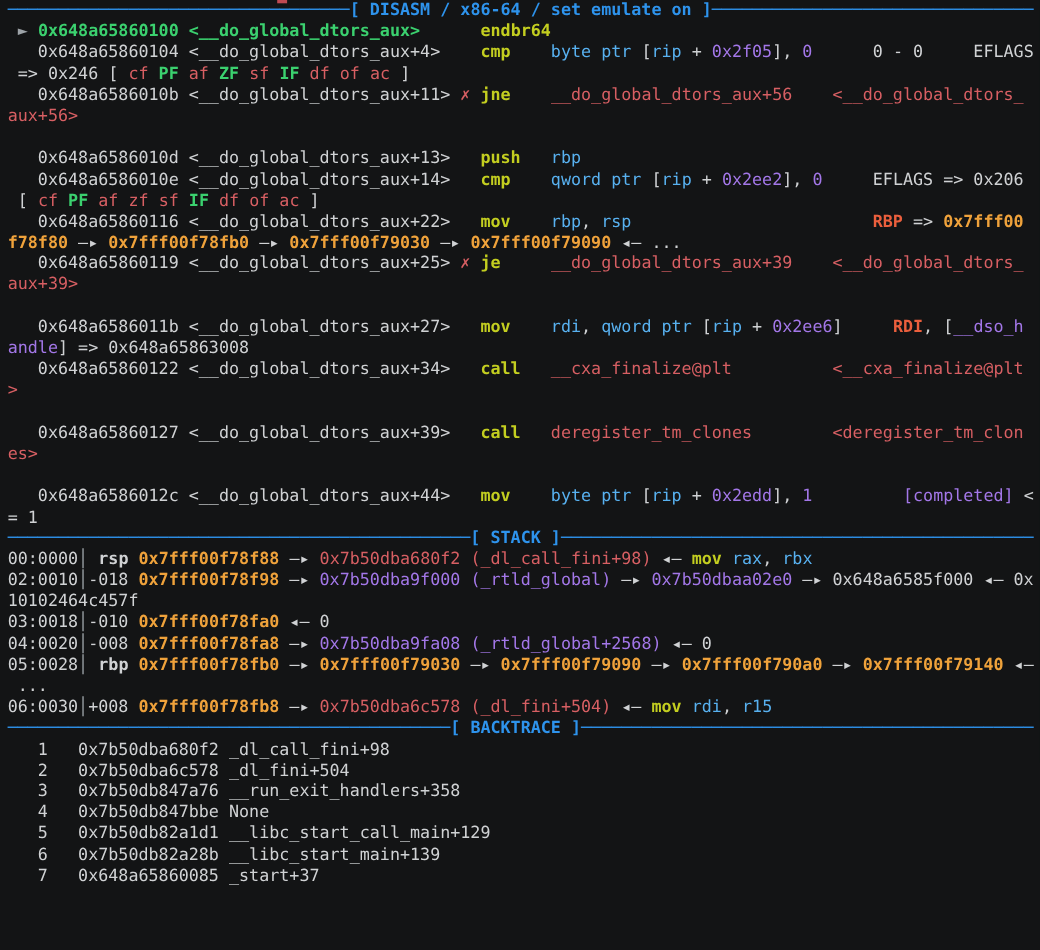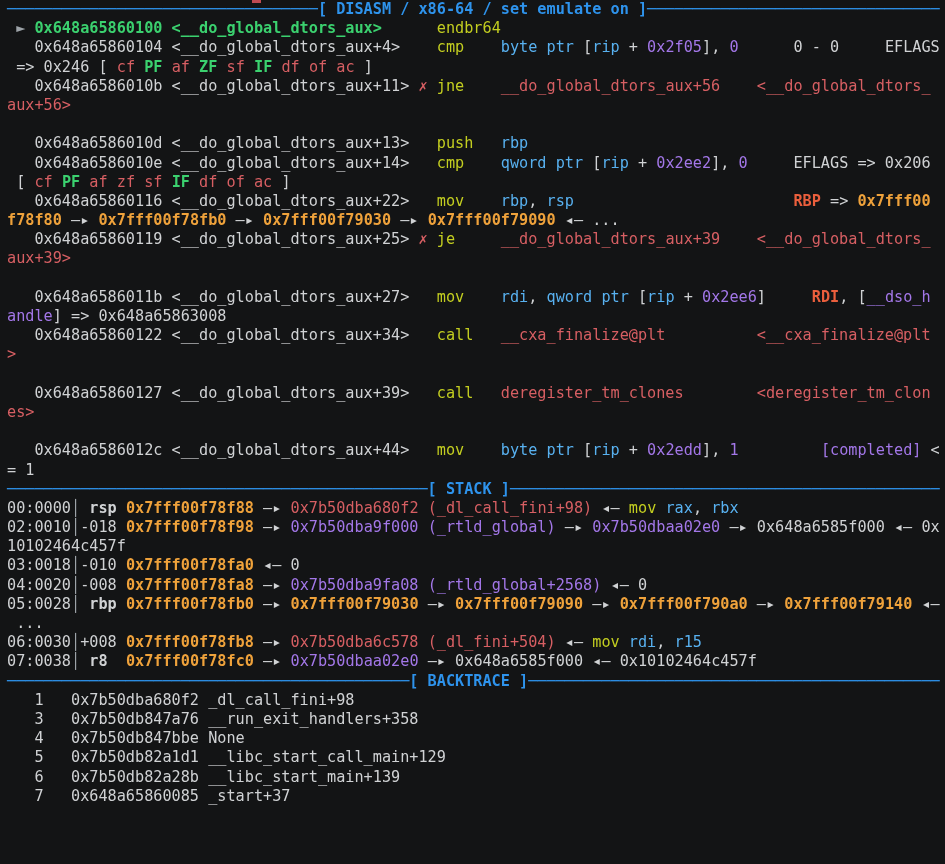--- a/index.html
+++ b/index.html
@@ -14,21 +14,21 @@
     font-size:15.2px;
     line-height:19.2px;
     font-weight:400;
   }
   .row{height:19.2px;white-space:pre;}
   .c-fg    {color:var(--fg);}
   .c-fgb   {color:var(--fg);font-weight:bold;}
   .c-gray  {color:var(--gray);}
   .c-blue  {color:var(--blue);font-weight:bold;}
   .c-green {color:var(--green);font-weight:bold;margin-top:32px;}
-  .c-lime  {color:var(--lime);font-weight:normal;}
+  .c-lime  {color:var(--lime);font-weight:bold;}
   .c-cyan  {color:var(--cyan);font-weight:normal;}
   .c-purple{color:var(--purple);}
   .c-orange{color:var(--orange);font-weight:bold;margin-top:8px;}
   .c-red   {color:var(--red);}
   .c-ro    {color:var(--ro);font-weight:bold;}
   .fragment{position:absolute;left:252px;top:0;width:9px;height:3px;background:var(--fragment);}
 </style>
 </head>
 <body>
 
@@ -64,24 +64,24 @@
   <div>
       <div class="row"><span class="c-blue">──────────────────────────────────────────────</span><span class="c-blue">[ STACK ]</span><span class="c-blue">───────────────────────────────────────────────</span></div>
       <div class="row"><span class="c-fg">00:0000</span><span class="c-gray">│</span><span class="c-fg"> </span><span class="c-fgb">rsp</span><span class="c-fg"> </span><span class="c-orange">0x7fff00f78f88</span><span class="c-fg"> —▸ </span><span class="c-red">0x7b50dba680f2 (_dl_call_fini+98)</span><span class="c-fg"> ◂— </span><span class="c-lime">mov</span><span class="c-fg"> </span><span class="c-cyan">rax</span><span class="c-fg">, </span><span class="c-cyan">rbx</span></div>
       <div class="row"><span class="c-fg">02:0010</span><span class="c-gray">│</span><span class="c-fg">-018 </span><span class="c-orange">0x7fff00f78f98</span><span class="c-fg"> —▸ </span><span class="c-purple">0x7b50dba9f000 (_rtld_global)</span><span class="c-fg"> —▸ </span><span class="c-purple">0x7b50dbaa02e0</span><span class="c-fg"> —▸ 0x648a6585f000 ◂— 0x</span></div>
       <div class="row"><span class="c-fg">10102464c457f</span></div>
       <div class="row"><span class="c-fg">03:0018</span><span class="c-gray">│</span><span class="c-fg">-010 </span><span class="c-orange">0x7fff00f78fa0</span><span class="c-fg"> ◂— 0</span></div>
       <div class="row"><span class="c-fg">04:0020</span><span class="c-gray">│</span><span class="c-fg">-008 </span><span class="c-orange">0x7fff00f78fa8</span><span class="c-fg"> —▸ </span><span class="c-purple">0x7b50dba9fa08 (_rtld_global+2568)</span><span class="c-fg"> ◂— 0</span></div>
       <div class="row"><span class="c-fg">05:0028</span><span class="c-gray">│</span><span class="c-fg"> </span><span class="c-fgb">rbp</span><span class="c-fg"> </span><span class="c-orange">0x7fff00f78fb0</span><span class="c-fg"> —▸ </span><span class="c-orange">0x7fff00f79030</span><span class="c-fg"> —▸ </span><span class="c-orange">0x7fff00f79090</span><span class="c-fg"> —▸ </span><span class="c-orange">0x7fff00f790a0</span><span class="c-fg"> —▸ </span><span class="c-orange">0x7fff00f79140</span><span class="c-fg"> ◂—</span></div>
       <div class="row"><span class="c-fg"> ...</span></div>
       <div class="row"><span class="c-fg">06:0030</span><span class="c-gray">│</span><span class="c-fg">+008 </span><span class="c-orange">0x7fff00f78fb8</span><span class="c-fg"> —▸ </span><span class="c-red">0x7b50dba6c578 (_dl_fini+504)</span><span class="c-fg"> ◂— </span><span class="c-lime">mov</span><span class="c-fg"> </span><span class="c-cyan">rdi</span><span class="c-fg">, </span><span class="c-cyan">r15</span></div>
-      <div class="row"><span class="c-fg">07:0038</span><span class="c-gray">│</span><span class="c-fg"> </span><span class="c-fgb">r8</span><span class="c-fg">  </span><span class="c-orange">0x7fff00f78fc0</span><span class="c-fg"> —▸ </span><span class="c-purple">0x7b50dbaa02e0</span><span class="c-fg"> —▸ 0x648a6585f000 ◂— 0x10102464c457f</span></div>
     </div>
   <div>
       <div class="row"><span class="c-blue">────────────────────────────────────────────</span><span class="c-blue">[ BACKTRACE ]</span><span class="c-blue">─────────────────────────────────────────────</span></div>
       <div class="row"><span class="c-fg">   1   0x7b50dba680f2 _dl_call_fini+98</span></div>
+      <div class="row"><span class="c-fg">   2   0x7b50dba6c578 _dl_fini+504</span></div>
       <div class="row"><span class="c-fg">   3   0x7b50db847a76 __run_exit_handlers+358</span></div>
       <div class="row"><span class="c-fg">   4   0x7b50db847bbe None</span></div>
       <div class="row"><span class="c-fg">   5   0x7b50db82a1d1 __libc_start_call_main+129</span></div>
       <div class="row"><span class="c-fg">   6   0x7b50db82a28b __libc_start_main+139</span></div>
       <div class="row"><span class="c-fg">   7   0x648a65860085 _start+37</span></div>
     </div>
 </div>
 
 </body></html>

